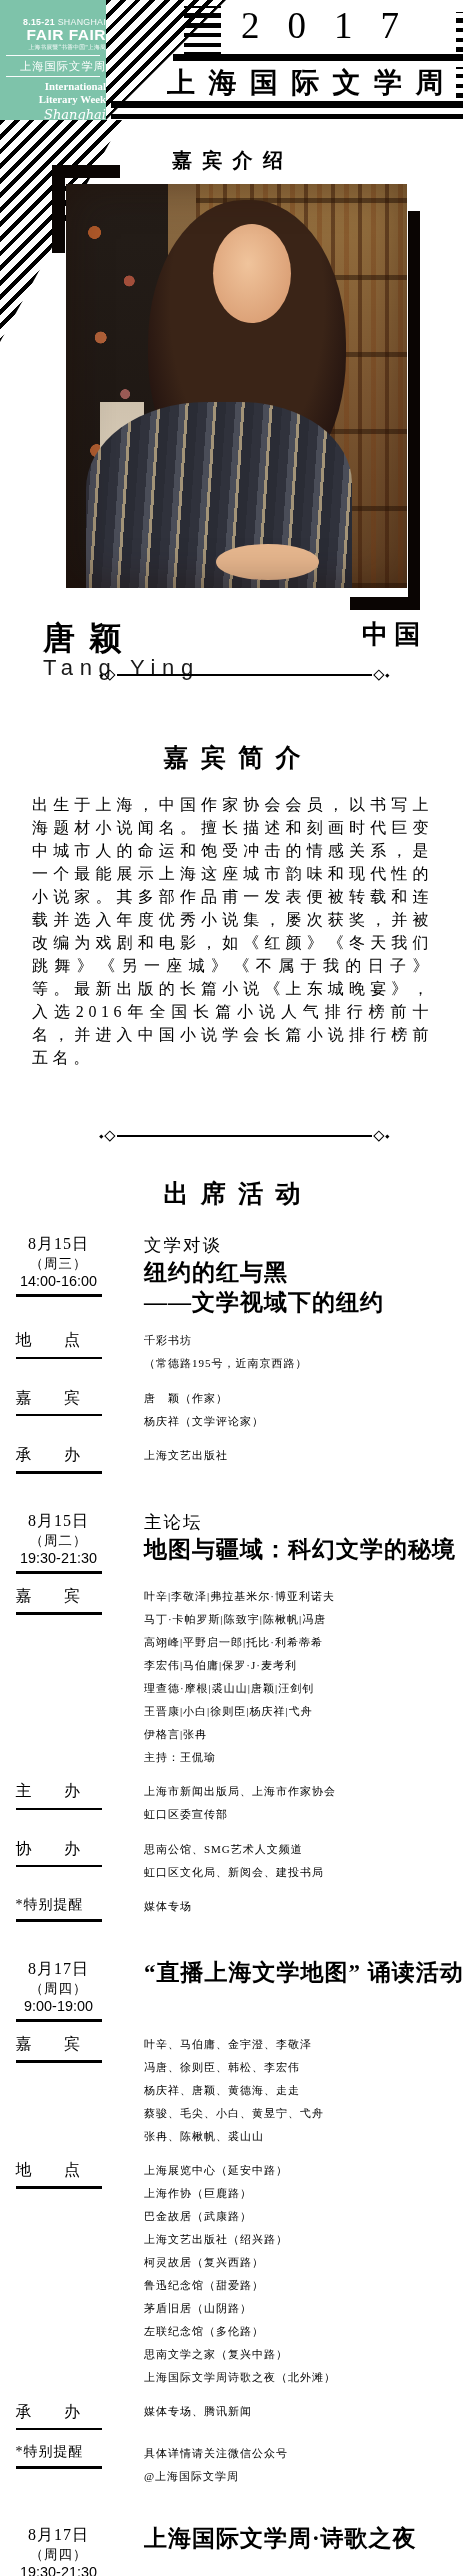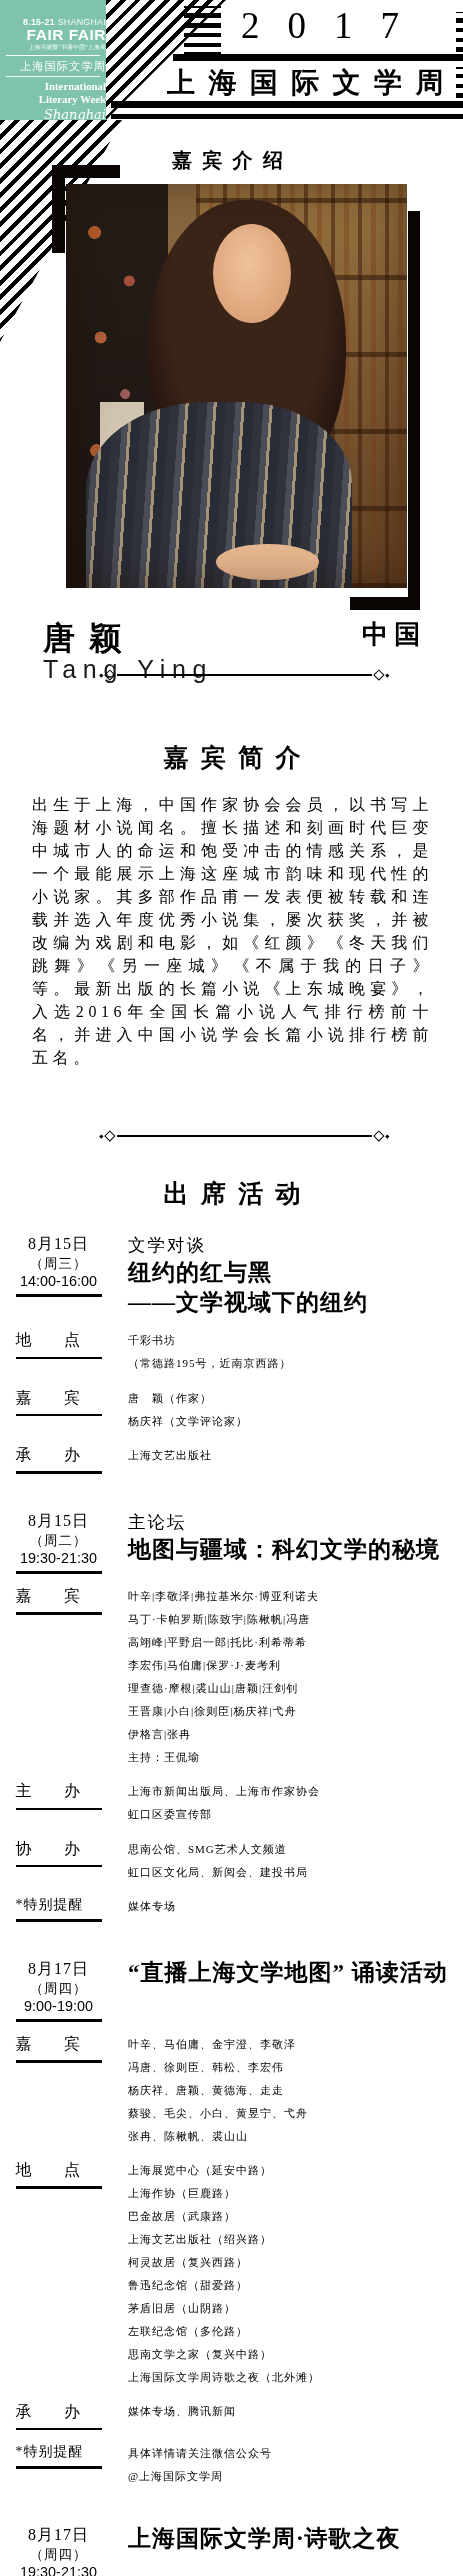--- a/index.html
+++ b/index.html
@@ -70,41 +70,41 @@
     background:radial-gradient(ellipse at 45% 40%,#f0c49c,#dba076 75%,#c98a5e);}
   .ph-shirt{position:absolute;left:6%;top:54%;width:78%;height:48%;border-radius:45% 42% 0 0;
     background:repeating-linear-gradient(94deg,#30323c 0 9.3px,#4a4d58 9.3px 15.5px,#a39478 15.5px 18.5px,#2a2c35 18.5px 28px);}
   .ph-arm{position:absolute;left:44%;bottom:2%;width:103px;height:36px;border-radius:50%;
     background:#e8b88f;}
   .ph-shade{position:absolute;inset:0;box-shadow:inset 0 0 46px rgba(30,12,2,.45);}
 
   
   .name-cn{position:absolute;left:43px;top:617px;font-size:32px;font-weight:700;letter-spacing:14.4px;}
   .country{position:absolute;left:362px;top:617px;font-size:26px;font-weight:700;letter-spacing:6.2px;}
-  .name-en{position:absolute;left:43px;top:655px;font-size:25px;letter-spacing:6.7px;
+  .name-en{position:absolute;left:43px;top:655px;font-size:22px;letter-spacing:6.7px;
     font-family:"Liberation Sans",sans-serif;color:#1a1a1a;}
 
   
   .divider{position:absolute;left:100px;width:289px;display:flex;align-items:center;}
   .dv-dot{width:2.6px;height:2.6px;background:#000;transform:rotate(45deg);flex:none;}
   .dv-diamond{width:7.7px;height:7.7px;border:1.3px solid #000;transform:rotate(45deg);flex:none;margin:0 3.6px;}
   .dv-line{flex:1;height:1.8px;background:#000;}
   .divider-1{top:671px;}
   .divider-2{top:1132px;}
   .big-head{position:absolute;left:50%;transform:translateX(-50%);padding-left:12.4px;
     font-size:25px;font-weight:700;letter-spacing:12.4px;white-space:nowrap;}
   .bio-head{top:741px;}
   .sched-head{top:1177px;}
   .bio{position:absolute;left:32px;top:793px;width:401px;font-size:16px;line-height:23px;
     letter-spacing:4.6px;text-align:justify;text-justify:inter-character;}
 
   
   .events{position:absolute;left:15.5px;top:1232px;width:433px;}
   .event{margin-bottom:35px;}
-  .row{display:flex;margin-bottom:10.3px;}
+  .row{display:flex;margin-bottom:10.3px;gap:16px;}
   .left{width:98px;flex:none;padding-top:2.1px;}
   .datebox,.labelbox{width:86px;}
   .datebox{text-align:center;}
   .d-day{font-size:16px;letter-spacing:1px;white-space:nowrap;}
   .d-week{font-size:13.4px;letter-spacing:1px;}
   .d-time{font-size:14.4px;font-family:"Liberation Sans",sans-serif;white-space:nowrap;}
   .rule{height:2.6px;background:#000;margin-top:5.2px;}
   .label-text{font-size:16px;letter-spacing:8.2px;white-space:nowrap;}
   .label-text.small{font-size:14px;letter-spacing:1px;}
   .content{flex:1;padding-left:14.4px;padding-top:1px;}

